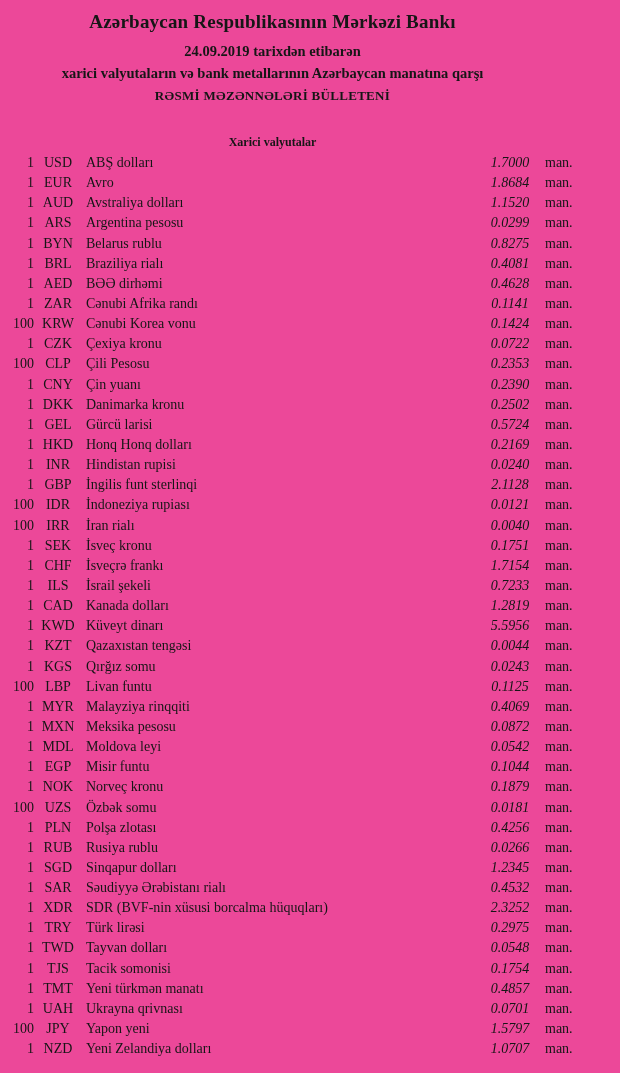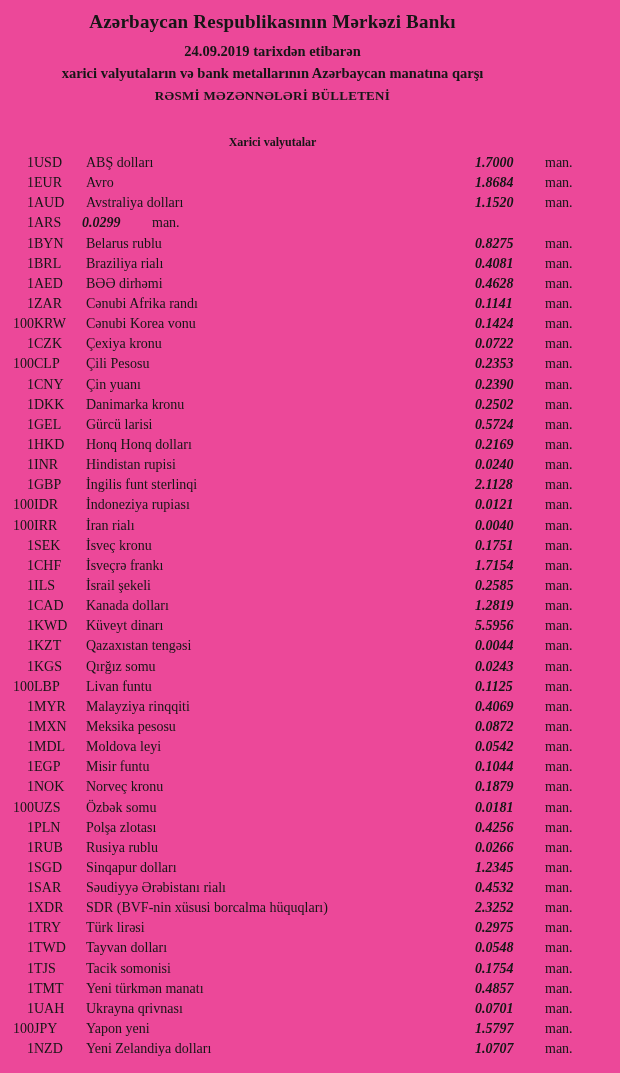--- a/index.html
+++ b/index.html
@@ -68,31 +68,32 @@
     white-space: nowrap;
   }
   .col-qty {
     flex: none;
     width: 34px;
     text-align: right;
   }
   .col-code {
     flex: none;
     width: 48px;
+    text-align: center;
   }
   .col-name {
     flex: 1;
     padding-left: 4px;
     overflow: hidden;
   }
   .col-rate {
     flex: none;
     width: 70px;
-    text-align: left;
-    font-weight: 700;
+    text-align: center;
+    font-weight: 400;
     font-style: italic;
   }
   .col-unit {
     flex: none;
     width: 75px;
     box-sizing: border-box;
   }
 </style>
 </head>
 <body>
@@ -129,20 +130,21 @@
     <span class="col-qty">1</span>
     <span class="col-code">AUD</span>
     <span class="col-name">Avstraliya dolları</span>
     <span class="col-rate">1.1520</span>
     <span class="col-unit">man.</span>
   </div>
 
   <div class="rate-row">
     <span class="col-qty">1</span>
     <span class="col-code">ARS</span>
+    <span class="col-name">Argentina pesosu</span>
     <span class="col-rate">0.0299</span>
     <span class="col-unit">man.</span>
   </div>
 
   <div class="rate-row">
     <span class="col-qty">1</span>
     <span class="col-code">BYN</span>
     <span class="col-name">Belarus rublu</span>
     <span class="col-rate">0.8275</span>
     <span class="col-unit">man.</span>
@@ -273,21 +275,21 @@
     <span class="col-code">CHF</span>
     <span class="col-name">İsveçrə frankı</span>
     <span class="col-rate">1.7154</span>
     <span class="col-unit">man.</span>
   </div>
 
   <div class="rate-row">
     <span class="col-qty">1</span>
     <span class="col-code">ILS</span>
     <span class="col-name">İsrail şekeli</span>
-    <span class="col-rate">0.2585</span>
+    <span class="col-rate">0.7233</span>
     <span class="col-unit">man.</span>
   </div>
 
   <div class="rate-row">
     <span class="col-qty">1</span>
     <span class="col-code">CAD</span>
     <span class="col-name">Kanada dolları</span>
     <span class="col-rate">1.2819</span>
     <span class="col-unit">man.</span>
   </div>

